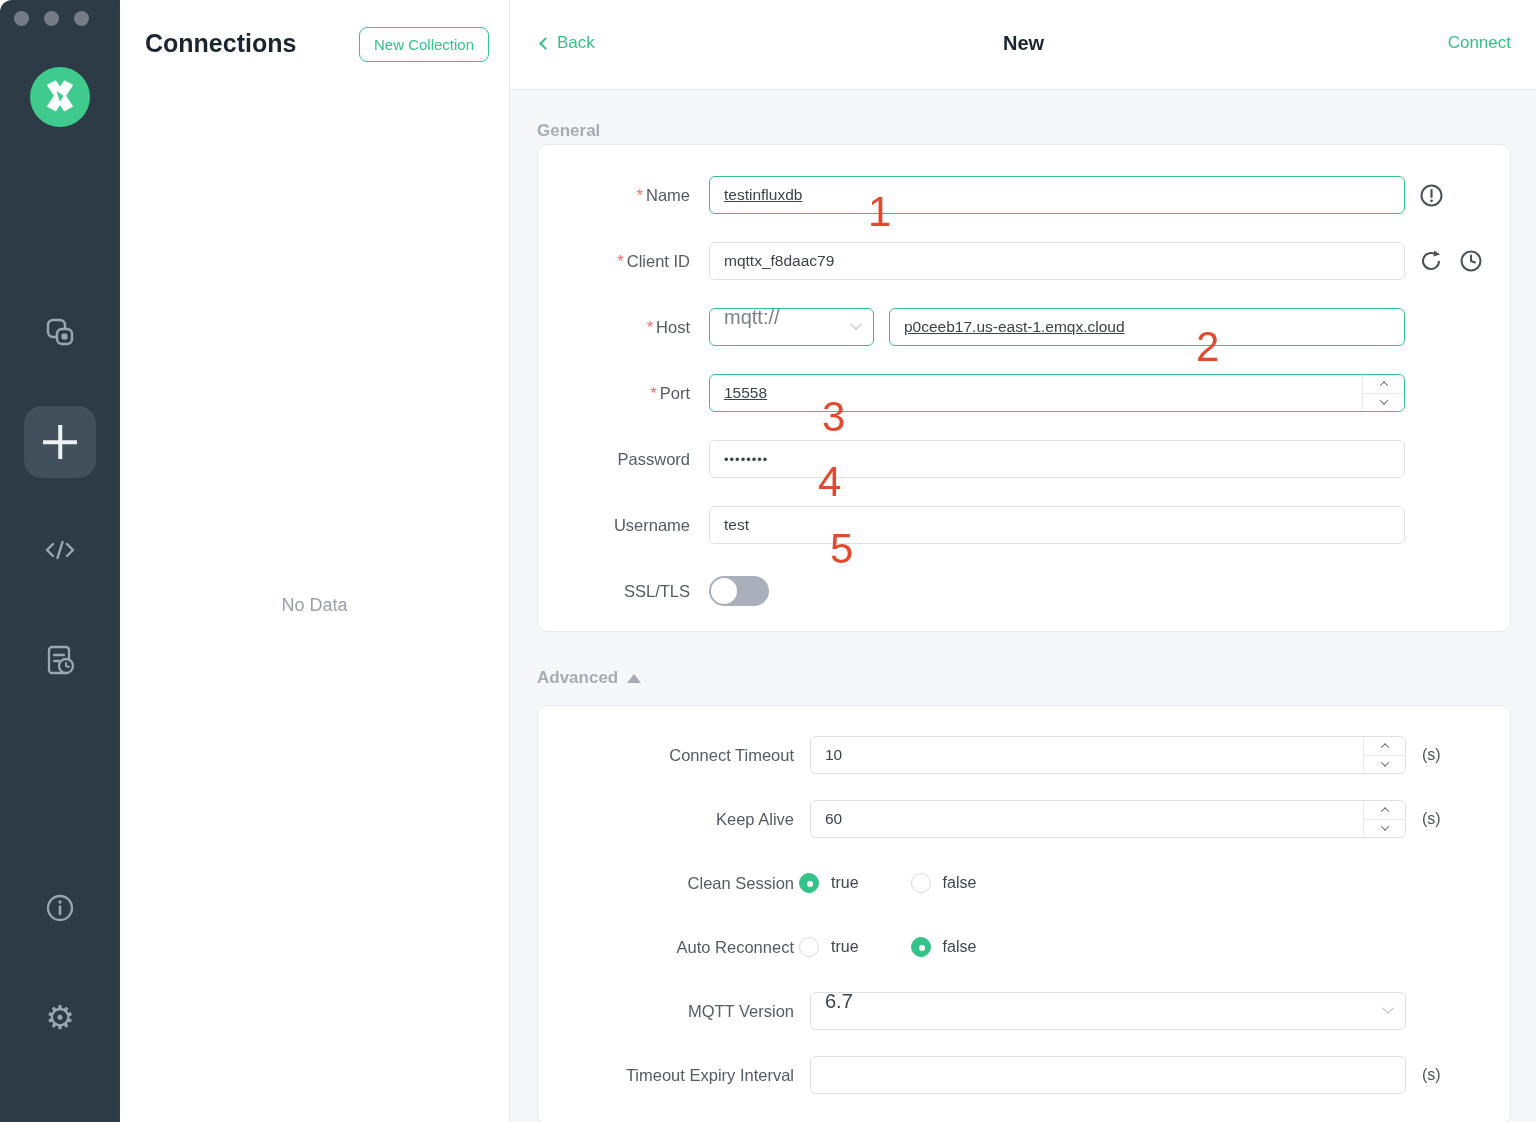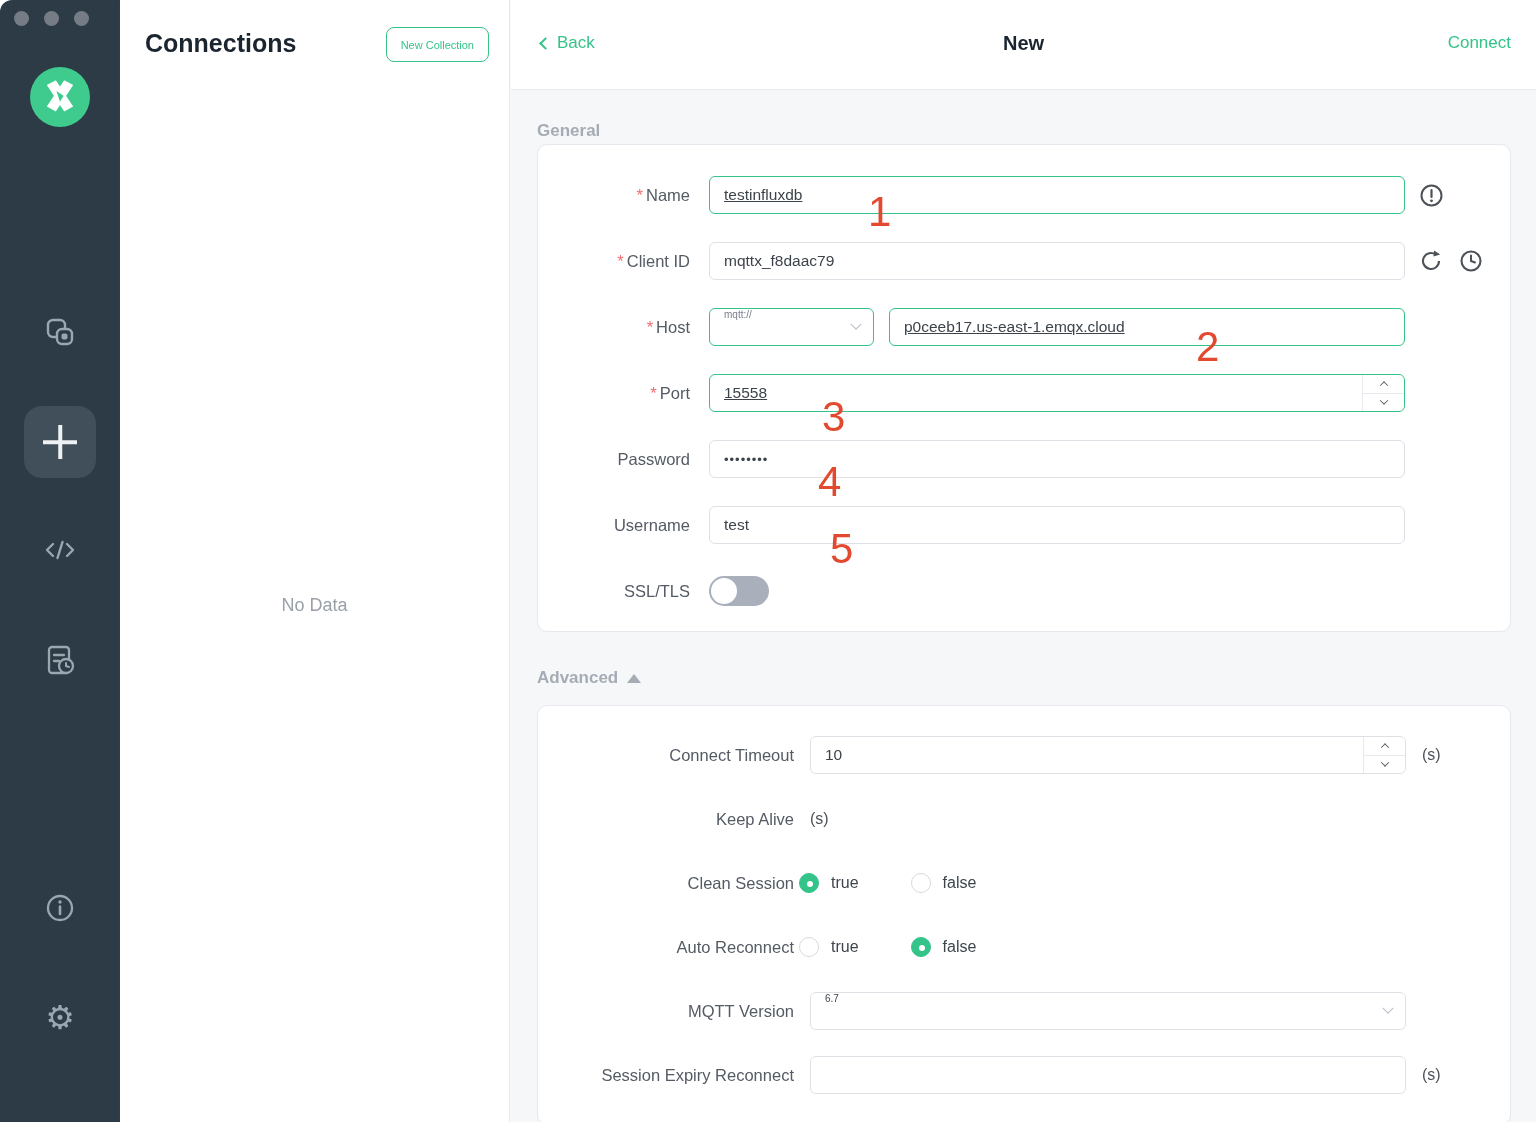--- a/index.html
+++ b/index.html
@@ -27,21 +27,21 @@
   .si-info { top:890px; height:36px; }
   .si-gear { top:999px; height:38px; font-size:33px; line-height:36px;
     font-family:"DejaVu Sans", sans-serif; }
 
   
   .mid { position:absolute; left:120px; top:0; width:390px; height:1122px; background:#fff;
     border-right:1px solid #e7eaed; box-shadow:2px 0 6px rgba(160,170,180,0.12); }
   .mid-title { position:absolute; left:25px; top:29px; font-size:25px; font-weight:700; color:#1b2530; }
   .new-collection { position:absolute; right:20px; top:27px; height:35px; padding:0 14px;
     border:1px solid #34c388; border-radius:8px; background:#fff; color:#34c388;
-    font-size:11px; font-family:inherit; cursor:pointer; }
+    font-size:15px; font-family:inherit; cursor:pointer; }
   .no-data { position:absolute; left:0; right:0; top:595px; text-align:center;
     color:#9aa0a8; font-size:18px; }
 
   
   .right { position:absolute; left:511px; top:0; width:1025px; height:1122px; background:#f5f7f9; }
   .r-header { position:absolute; left:0; top:0; width:100%; height:90px; background:#fff;
     border-bottom:1px solid #e8eaee; }
   .back { position:absolute; left:30px; top:33px; display:flex; align-items:center; gap:7px;
     color:#34c388; font-size:17px; cursor:pointer; }
   .chev { display:inline-block; border-right:2px solid currentColor; border-bottom:2px solid currentColor; }
@@ -69,21 +69,21 @@
   .card-advanced .input-wrap { margin-left:16px; width:596px; }
   .tinput { width:100%; height:38px; border:1px solid #dde1e6; border-radius:6px;
     padding:0 14px; font-size:15.5px; color:#3c434a; background:#fff; outline:none;
     font-family:inherit; }
   .green .tinput { border-color:#34c388;text-decoration:underline; }
   .pw { letter-spacing:1px; font-size:13px; }
 
   .host-select { position:relative; margin-left:19px; width:165px; height:38px; }
   .host-input { margin-left:15px; width:516px; }
   .sel-box { width:100%; height:38px; border:1px solid #dde1e6; border-radius:6px; background:#fff;
-    display:flex; align-items:flex-start; padding:0 14px; font-size:10px; color:#7b828b; cursor:pointer; }
+    display:flex; align-items:flex-end; padding:16px 14px; font-size:20px; color:#7b828b; cursor:pointer; }
   .sel-box.green-b { border-color:#34c388; }
   .sel-chev { position:absolute; right:14px; top:15px; color:#b9bfc7; }
 
   .stepper { position:absolute; top:1px; right:1px; bottom:1px; width:42px;
     border-left:1px solid #e6e9ed; display:flex; flex-direction:column;
     border-radius:0 6px 6px 0; overflow:hidden; background:#fff; }
   .step { flex:1; display:flex; align-items:center; justify-content:center; color:#5c636b; cursor:pointer; }
   .step-up { border-bottom:1px solid #e6e9ed; }
   .mini-chev { display:inline-block; width:6px; height:6px; border-right:1.4px solid currentColor;
     border-bottom:1.4px solid currentColor; }
@@ -320,20 +320,31 @@
                 </span>
             </div>
           </div>
           <span class="unit">(s)</span>
         </div>
 
         <div class="frow">
           <div class="flabel">
             <span>Keep Alive</span>
           </div>
+          <div class="input-wrap">
+            <input class="tinput" type="text" value="60" style="">
+            <div class="stepper">
+              <span class="step step-up">
+                  <i class="mini-chev mini-up"></i>
+                </span>
+              <span class="step">
+                  <i class="mini-chev mini-dn"></i>
+                </span>
+            </div>
+          </div>
           <span class="unit">(s)</span>
         </div>
 
         <div class="frow">
           <div class="flabel">
             <span>Clean Session</span>
           </div>
           <div class="radio-group">
             <span class="radio on"></span>
             <span class="radio-lab">true</span>
@@ -363,21 +374,21 @@
           <div class="input-wrap">
             <div class="sel-box" style="color:#3c434a;">
               <span>6.7</span>
             </div>
             <span class="chev chev-down sel-chev"></span>
           </div>
         </div>
 
         <div class="frow">
           <div class="flabel">
-            <span>Session Expiry Reconnect</span>
+            <span>Timeout Expiry Interval</span>
           </div>
           <div class="input-wrap">
             <input class="tinput" type="text" value="" style="">
           </div>
           <span class="unit">(s)</span>
         </div>
 
       </div>
     </div>
   </div>

